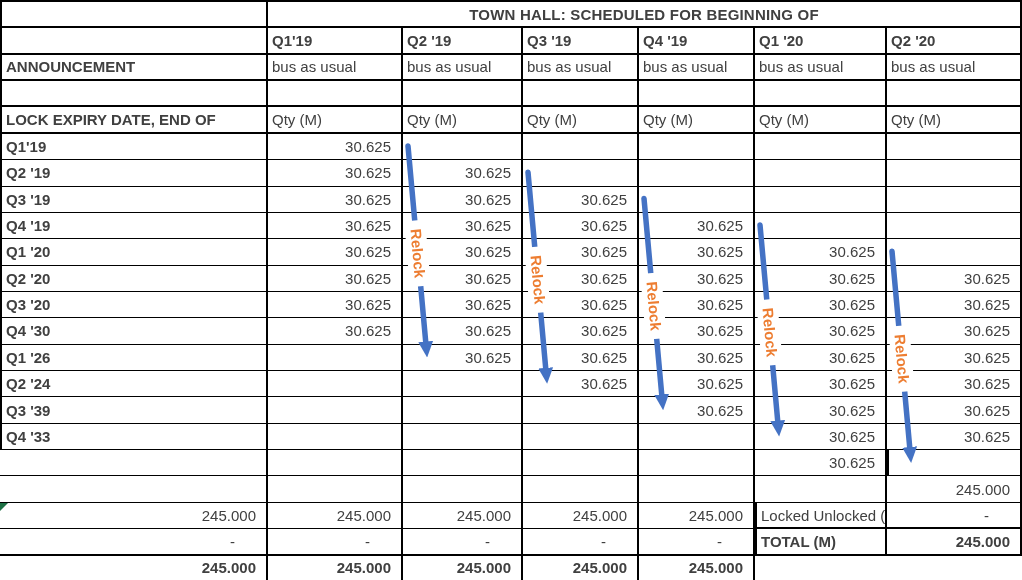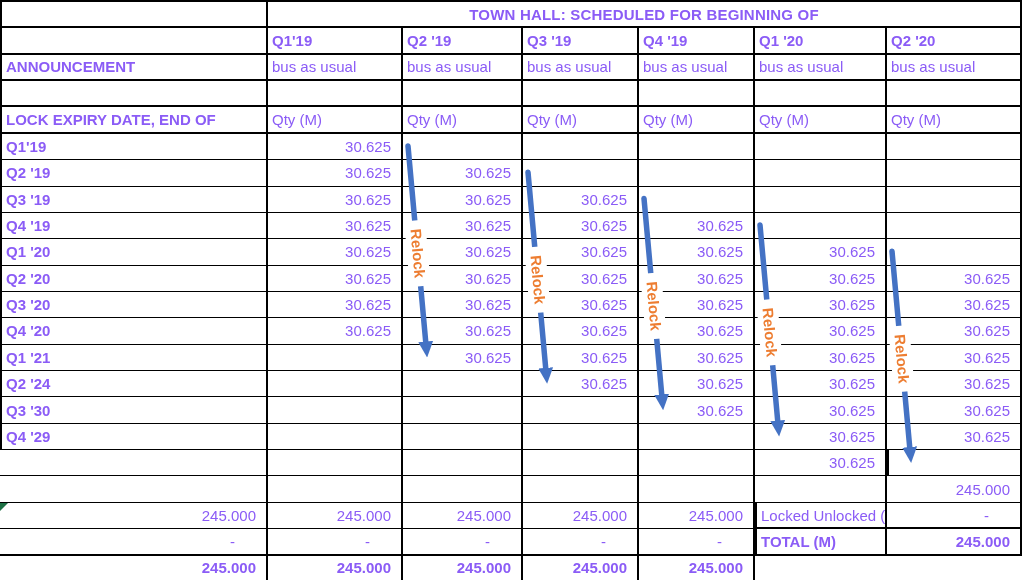--- a/index.html
+++ b/index.html
@@ -8,21 +8,21 @@
     width:1022px;height:580px;
     box-sizing:border-box;
     overflow:hidden;
     display:grid;
     grid-template-columns:268px 135px 120px 116px 116px 132px 135px;
     grid-auto-rows:26.364px;
     border-top:2px solid #000;
     background:#fff;
     font-family:"Liberation Sans",sans-serif;
     font-size:15px;
-    color:#8b5cf6;
+    color:#404040;
   }
   .c{
     box-sizing:border-box;
     border-right:2px solid #000;
     border-bottom:1px solid #000;
     display:flex;align-items:center;
     padding:0 4px;
     overflow:hidden;white-space:nowrap;
     position:relative;
   }
@@ -133,53 +133,53 @@
   <div class="c n">30.625</div>
 
   <div class="c c0 b">Q3 '20</div>
   <div class="c n">30.625</div>
   <div class="c n">30.625</div>
   <div class="c n">30.625</div>
   <div class="c n">30.625</div>
   <div class="c n">30.625</div>
   <div class="c n">30.625</div>
 
-  <div class="c c0 b">Q4 '20</div>
-  <div class="c n">30.625</div>
-  <div class="c n">30.625</div>
-  <div class="c n">30.625</div>
-  <div class="c n">30.625</div>
-  <div class="c n">30.625</div>
-  <div class="c n">30.625</div>
-
-  <div class="c c0 b">Q1 '21</div>
+  <div class="c c0 b">Q4 '30</div>
+  <div class="c n">30.625</div>
+  <div class="c n">30.625</div>
+  <div class="c n">30.625</div>
+  <div class="c n">30.625</div>
+  <div class="c n">30.625</div>
+  <div class="c n">30.625</div>
+
+  <div class="c c0 b">Q1 '26</div>
   <div class="c n"></div>
   <div class="c n">30.625</div>
   <div class="c n">30.625</div>
   <div class="c n">30.625</div>
   <div class="c n">30.625</div>
   <div class="c n">30.625</div>
 
   <div class="c c0 b">Q2 '24</div>
   <div class="c n"></div>
   <div class="c n"></div>
   <div class="c n">30.625</div>
   <div class="c n">30.625</div>
   <div class="c n">30.625</div>
   <div class="c n">30.625</div>
 
-  <div class="c c0 b">Q3 '30</div>
-  <div class="c n"></div>
-  <div class="c n"></div>
-  <div class="c n"></div>
-  <div class="c n">30.625</div>
-  <div class="c n">30.625</div>
-  <div class="c n">30.625</div>
-
-  <div class="c c0 b">Q4 '29</div>
+  <div class="c c0 b">Q3 '39</div>
+  <div class="c n"></div>
+  <div class="c n"></div>
+  <div class="c n"></div>
+  <div class="c n">30.625</div>
+  <div class="c n">30.625</div>
+  <div class="c n">30.625</div>
+
+  <div class="c c0 b">Q4 '33</div>
   <div class="c n"></div>
   <div class="c n"></div>
   <div class="c n"></div>
   <div class="c n"></div>
   <div class="c n">30.625</div>
   <div class="c n">30.625</div>
 
   <div class="c n"></div>
   <div class="c n"></div>
   <div class="c n"></div>

